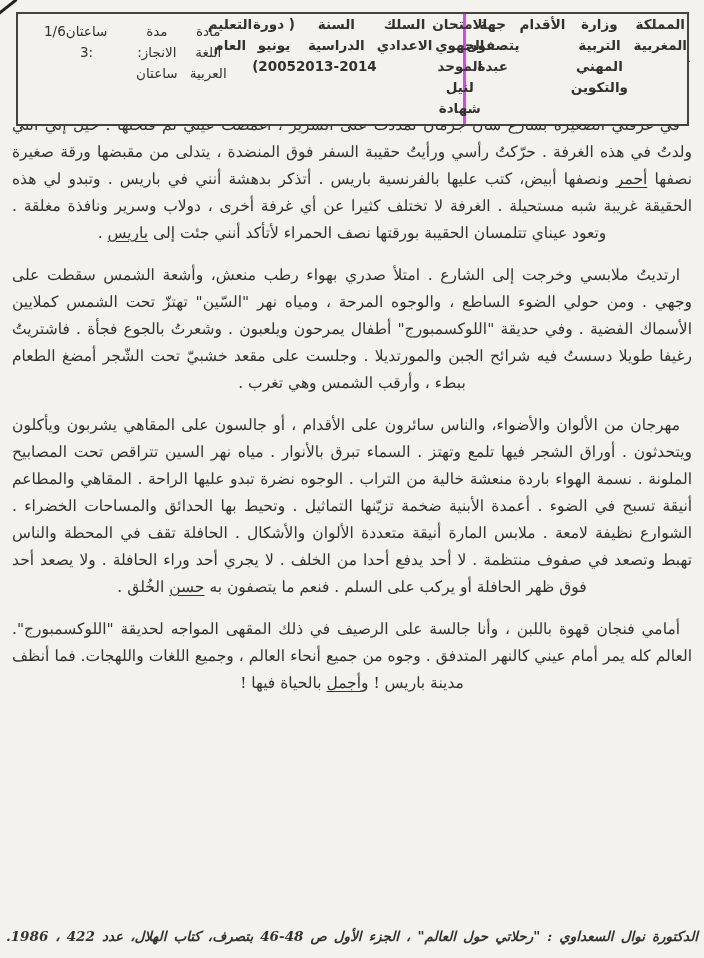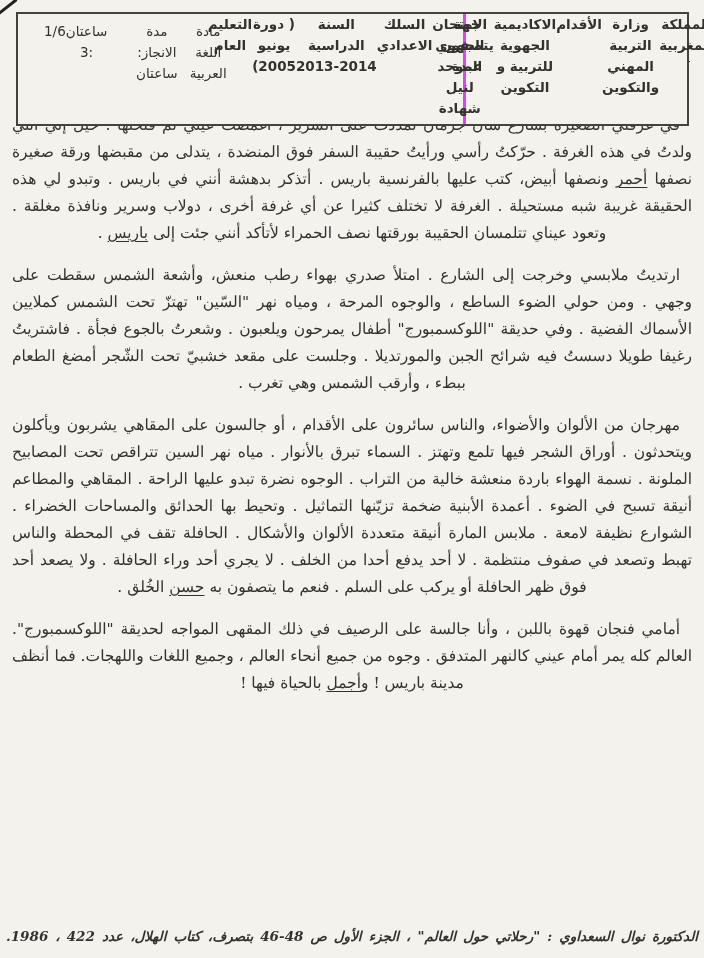--- a/index.html
+++ b/index.html
@@ -74,21 +74,20 @@
 <div class="page">
 
   <div class="artifact"></div>
 
   <div class="header-table">
     <div class="cell cell-right bold">
       <div class="cell-inner">
         <div>المملكة المغربية</div>
         <div>وزارة التربية المهني والتكوين</div>
         <div>الأقدام</div>
-        <div>الاكاديمية الجهوية للتربية و التكوين</div>
         <div>جهة يتصفون عبدة</div>
       </div>
     </div>
     <div class="cell cell-middle bold">
       <div class="cell-inner">
         <div>الامتحان الجهوي الموحد لنيل شهادة</div>
         <div>السلك الاعدادي</div>
         <div>السنة الدراسية 2014-2013</div>
         <div>( دورة يونيو 2005)</div>
         <div>التعليم العام</div>

